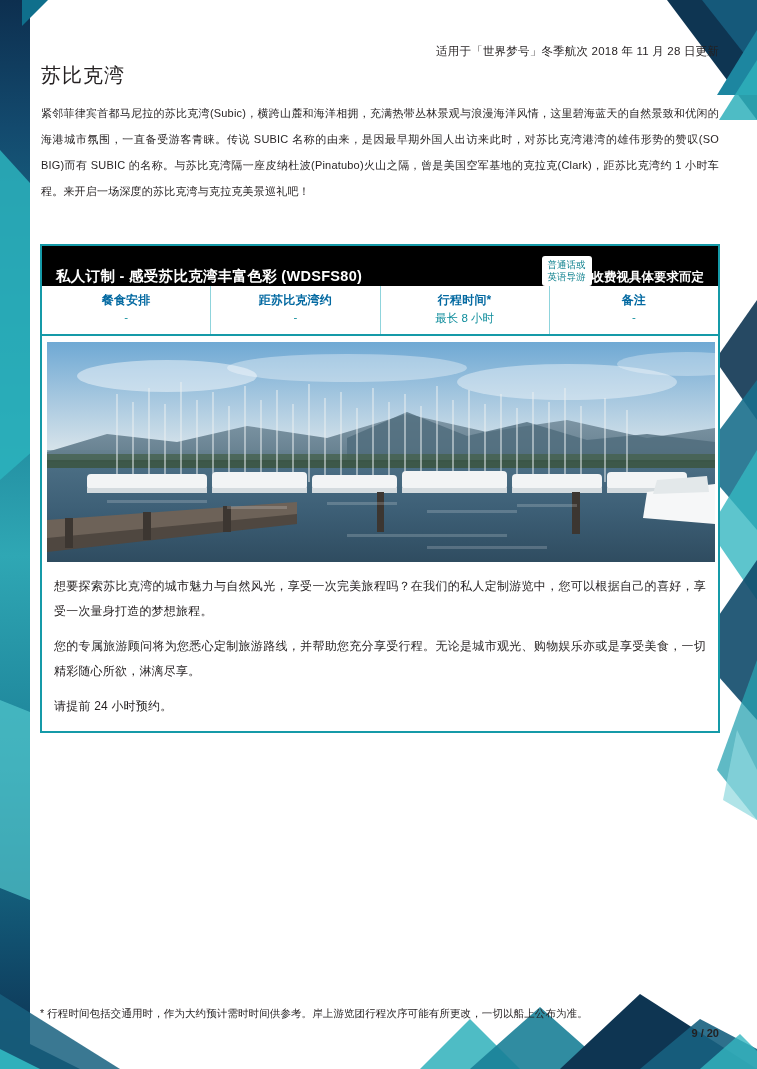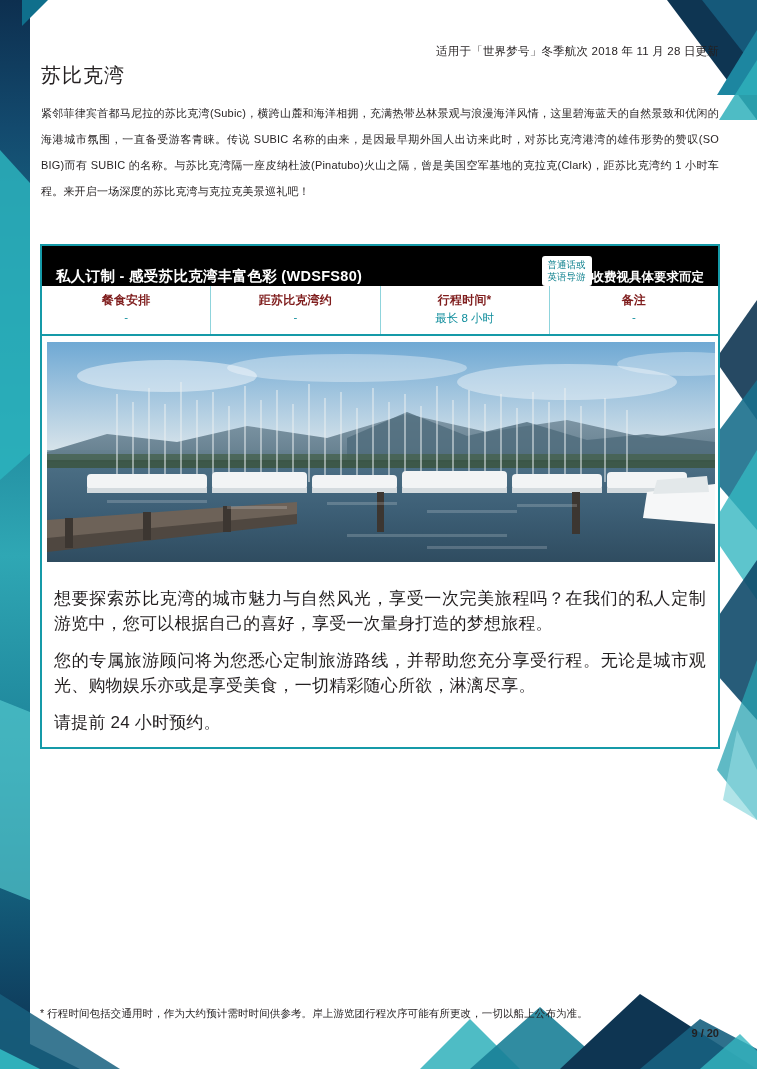--- a/index.html
+++ b/index.html
@@ -141,21 +141,21 @@
   }
   .spec-cell {
     flex: 1 1 0;
     padding: 6px 4px 8px;
     text-align: center;
     border-right: 1px solid #8fd4dc;
   }
   .spec-cell:last-child { border-right: none; }
   .spec-label {
     font-size: 12px;
-    color: #7f1d1d;
+    color: #0369a1;
     font-weight: bold;
     letter-spacing: .2px;
     white-space: nowrap;
   }
   .spec-value {
     font-size: 11.5px;
     color: #0e8d9c;
     margin-top: 2px;
     white-space: nowrap;
   }
@@ -170,22 +170,22 @@
     height: 220px;
     overflow: hidden;
     background: #8fa9b6;
   }
   .card-photo svg { display: block; }
 
   .card-body {
     padding: 8px 12px 12px 12px;
   }
   .card-body p {
-    margin: 12px 0 10px 0;
-    font-size: 17px;
+    margin: 0 0 10px 0;
+    font-size: 12px;
     line-height: 25px;
     text-align: justify;
     letter-spacing: .2px;
   }
   .card-body p:last-child { margin-bottom: 0; }
 
   .footnote {
     position: absolute;
     left: 40px; bottom: 48px;
     width: 600px;

